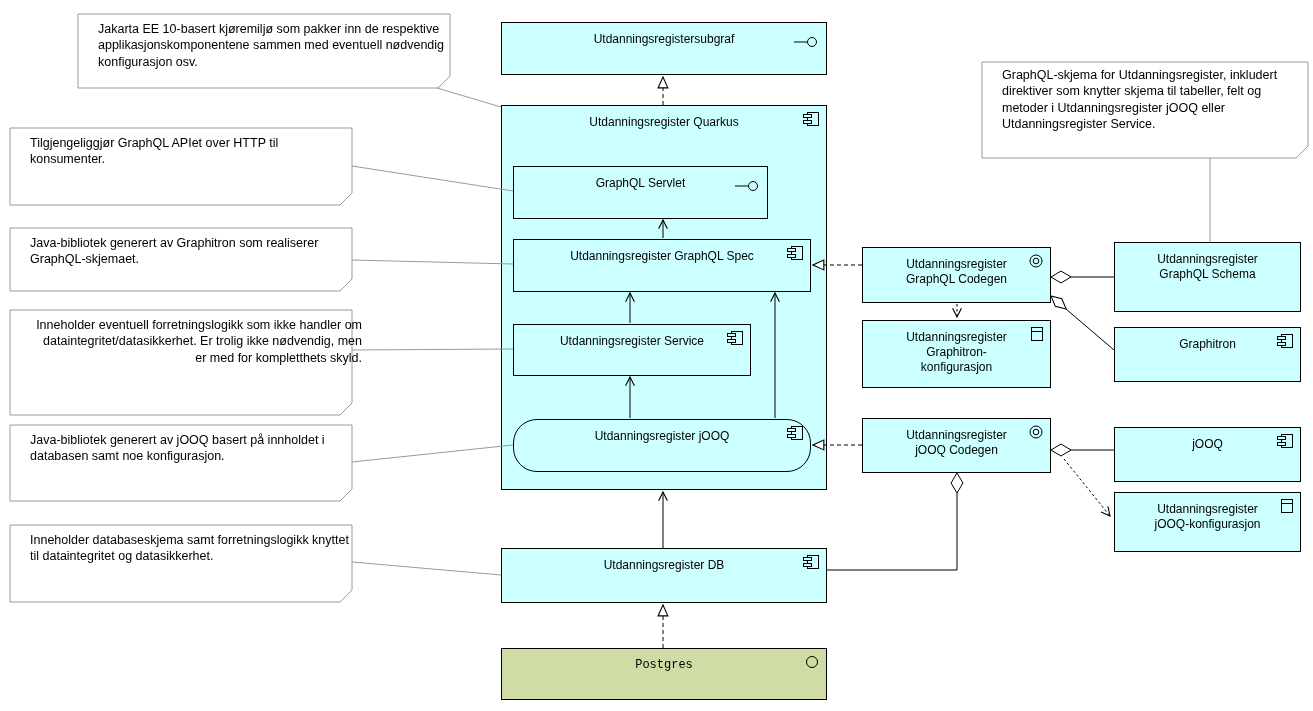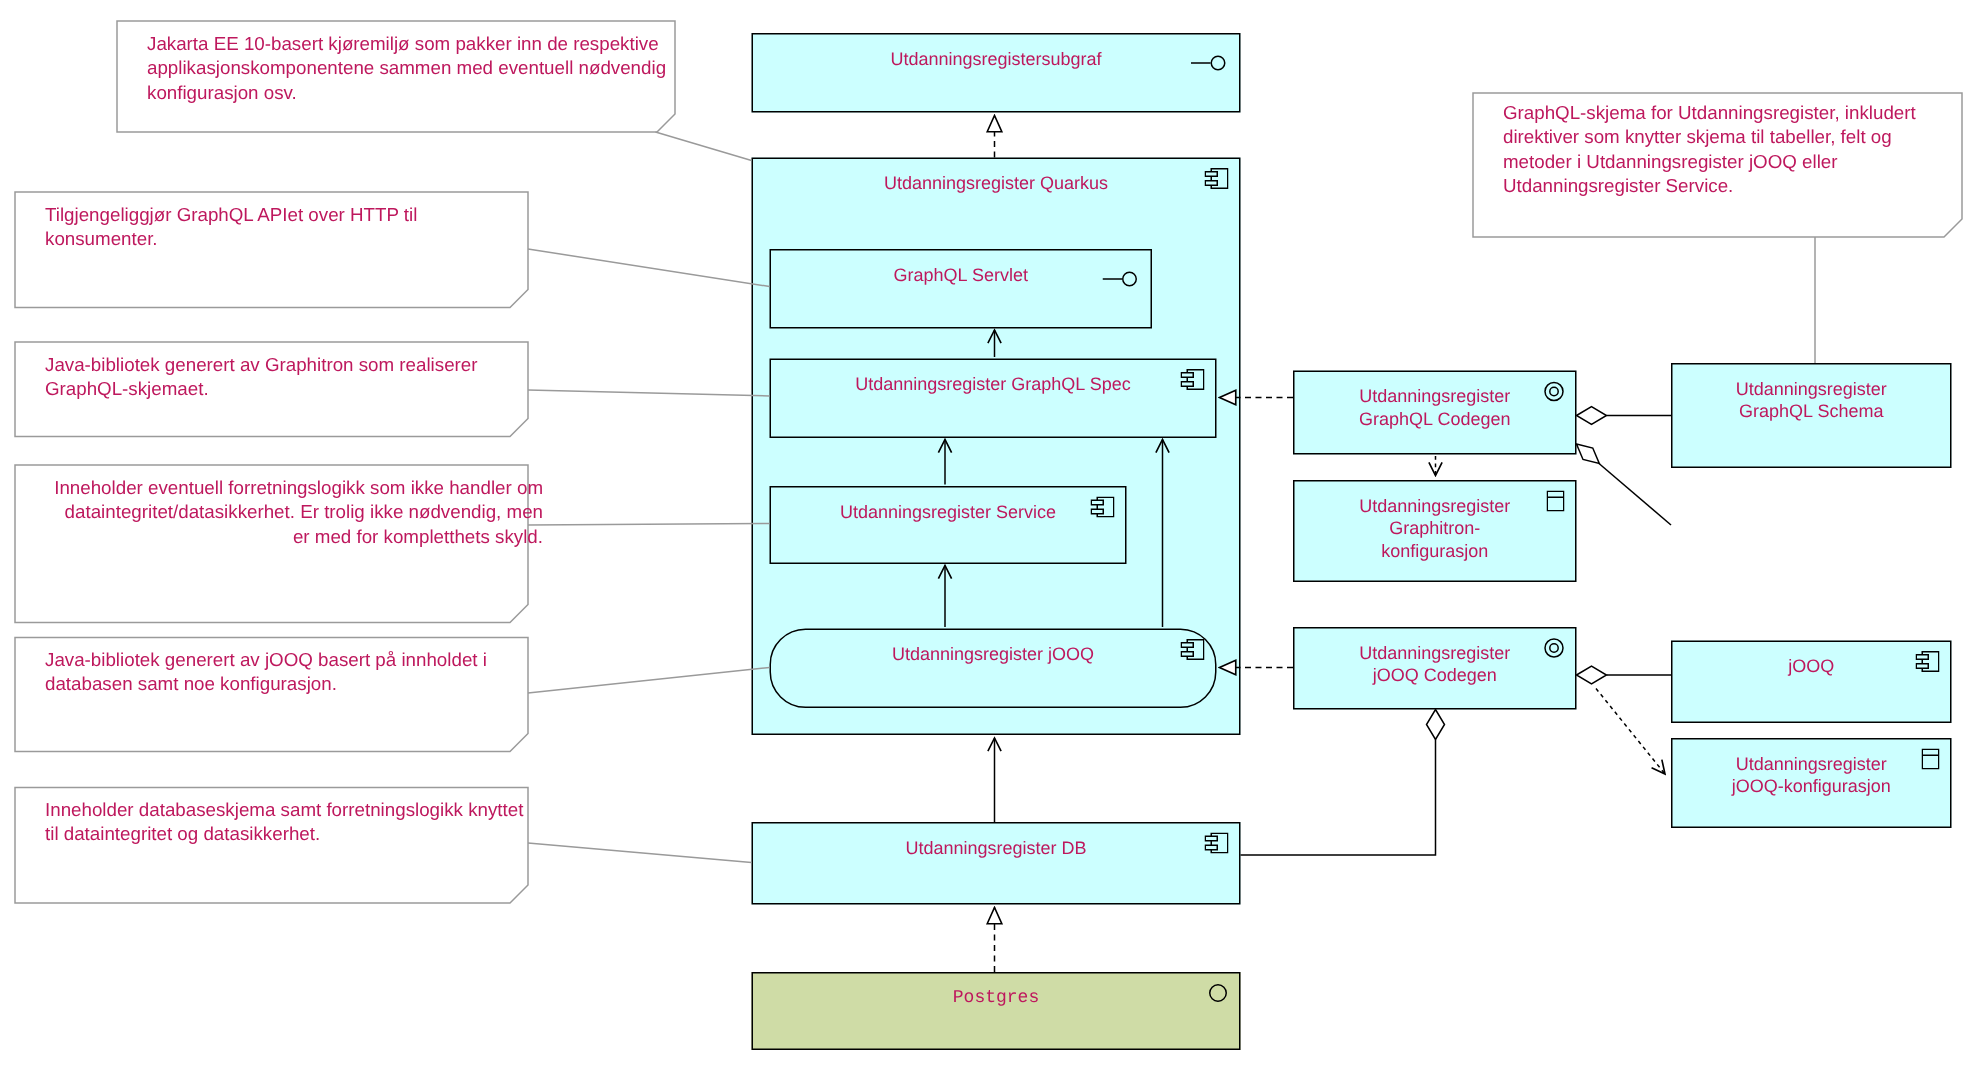--- a/index.html
+++ b/index.html
@@ -1,18 +1,18 @@
 <!DOCTYPE html>
 <html style="--component-fill: #ccffff; --database-runtime-fill: #cfdca6; --note-fill: #ffffff; --border: #000000;"><head>
 <meta charset="utf-8">
 <style>
   html,body { margin:0; padding:0; background:#fff; }
   .canvas {
     position:relative; width:1313px; height:711px; background:#fff;
-    font-family:"Liberation Sans", sans-serif; font-size:12px; color:#be185d; overflow:hidden;
+    font-family:"Liberation Sans", sans-serif; font-size:12px; color:#000000; overflow:hidden;
   }
   .node {
     position:absolute; box-sizing:border-box;
     border:1px solid var(--border,#000);
     background:var(--component-fill,#ccffff);
     text-align:center;
   }
   .node .label {
     white-space:pre-line; line-height:1.25; padding-top:9px;
     position:relative; z-index:2;
@@ -137,20 +137,30 @@
           <circle cx="7" cy="7" r="2.8" fill="none" stroke="#000"></circle>
         </svg>
     </span>
   </div>
 
   <div class="node" style="left:1114px;top:242px;width:187px;height:70px;">
     <div class="label">Utdanningsregister
 GraphQL Schema</div>
   </div>
 
+  <div class="node" style="left:1114px;top:327px;width:187px;height:55px;">
+    <div class="label">Graphitron</div>
+    <span class="icon corner">
+      <svg width="16" height="14">
+          <rect x="4.5" y="0.5" width="11" height="13" fill="none" stroke="#000"></rect>
+          <rect x="0.5" y="2.5" width="8" height="3" fill="#ccffff" stroke="#000"></rect>
+          <rect x="0.5" y="8.5" width="8" height="3" fill="#ccffff" stroke="#000"></rect>
+        </svg>
+    </span>
+  </div>
 
   <div class="node" style="left:1114px;top:427px;width:187px;height:55px;">
     <div class="label">jOOQ</div>
     <span class="icon corner">
       <svg width="16" height="14">
           <rect x="4.5" y="0.5" width="11" height="13" fill="none" stroke="#000"></rect>
           <rect x="0.5" y="2.5" width="8" height="3" fill="#ccffff" stroke="#000"></rect>
           <rect x="0.5" y="8.5" width="8" height="3" fill="#ccffff" stroke="#000"></rect>
         </svg>
     </span>

